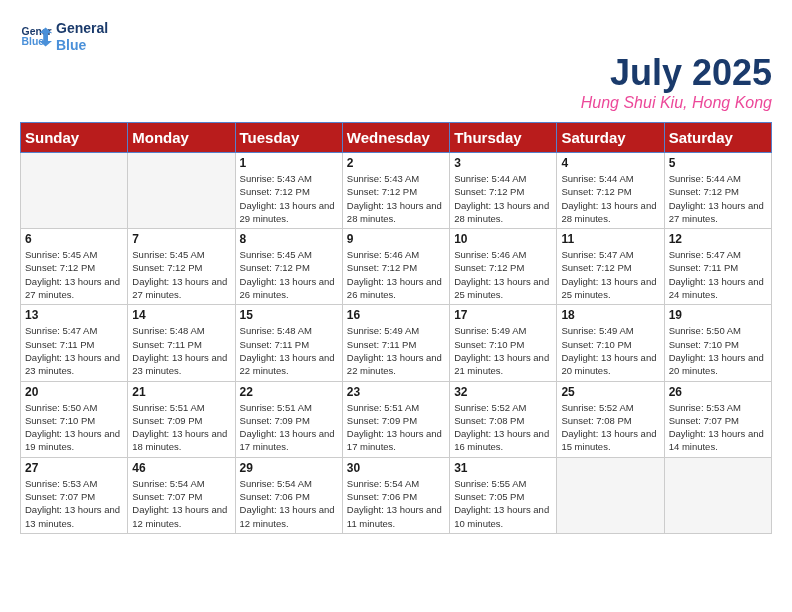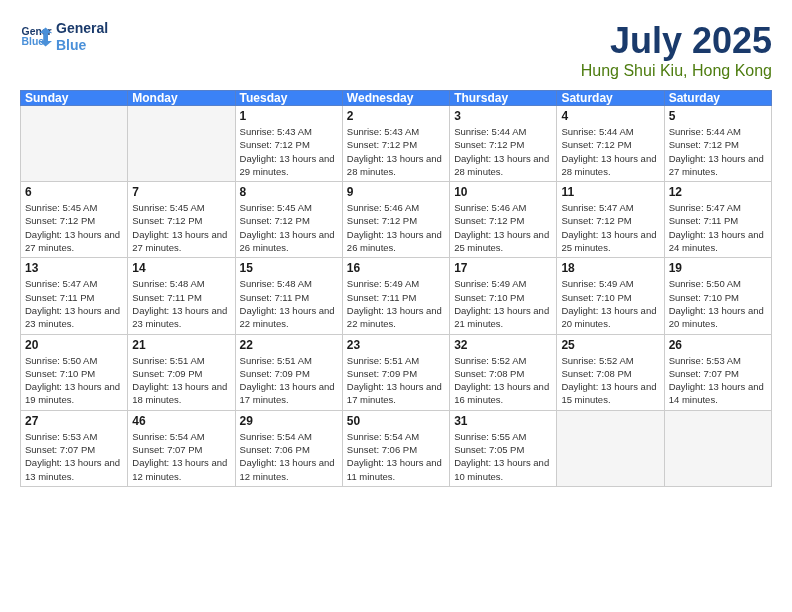--- a/index.html
+++ b/index.html
@@ -34,36 +34,38 @@
       width: 32px;
       height: 32px;
     }
     .title-area {
       text-align: right;
     }
     .main-title {
       font-size: 36px;
       font-weight: bold;
       color: #1a3a6b;
+      margin-top: 32px;
     }
     .subtitle {
       font-size: 16px;
-      color: #4d7c0f;
+      color: #ec4899;
+      font-style: italic;
     }
     .calendar {
       width: 100%;
       border-collapse: collapse;
       font-size: 10px;
     }
     .calendar th {
-      background: #3b82f6;
+      background: #b91c1c;
       color: #fff;
       text-align: left;
-      padding: 0 4px;
-      font-size: 12px;
+      padding: 6px 4px;
+      font-size: 15px;
       border: 1px solid #5580cc;
     }
     .calendar td {
       border: 1px solid #ccc;
       vertical-align: top;
       padding: 3px 4px;
       width: 107px;
       min-height: 80px;
       background: #fff;
     }
@@ -297,21 +299,21 @@
 Sunset: 7:07 PM
 Daylight: 13 hours and 12 minutes.</div>
         </td>
         <td>
           <div class="day-num">29</div>
           <div class="day-info">Sunrise: 5:54 AM
 Sunset: 7:06 PM
 Daylight: 13 hours and 12 minutes.</div>
         </td>
         <td>
-          <div class="day-num">50</div>
+          <div class="day-num">30</div>
           <div class="day-info">Sunrise: 5:54 AM
 Sunset: 7:06 PM
 Daylight: 13 hours and 11 minutes.</div>
         </td>
         <td>
           <div class="day-num">31</div>
           <div class="day-info">Sunrise: 5:55 AM
 Sunset: 7:05 PM
 Daylight: 13 hours and 10 minutes.</div>
         </td>

